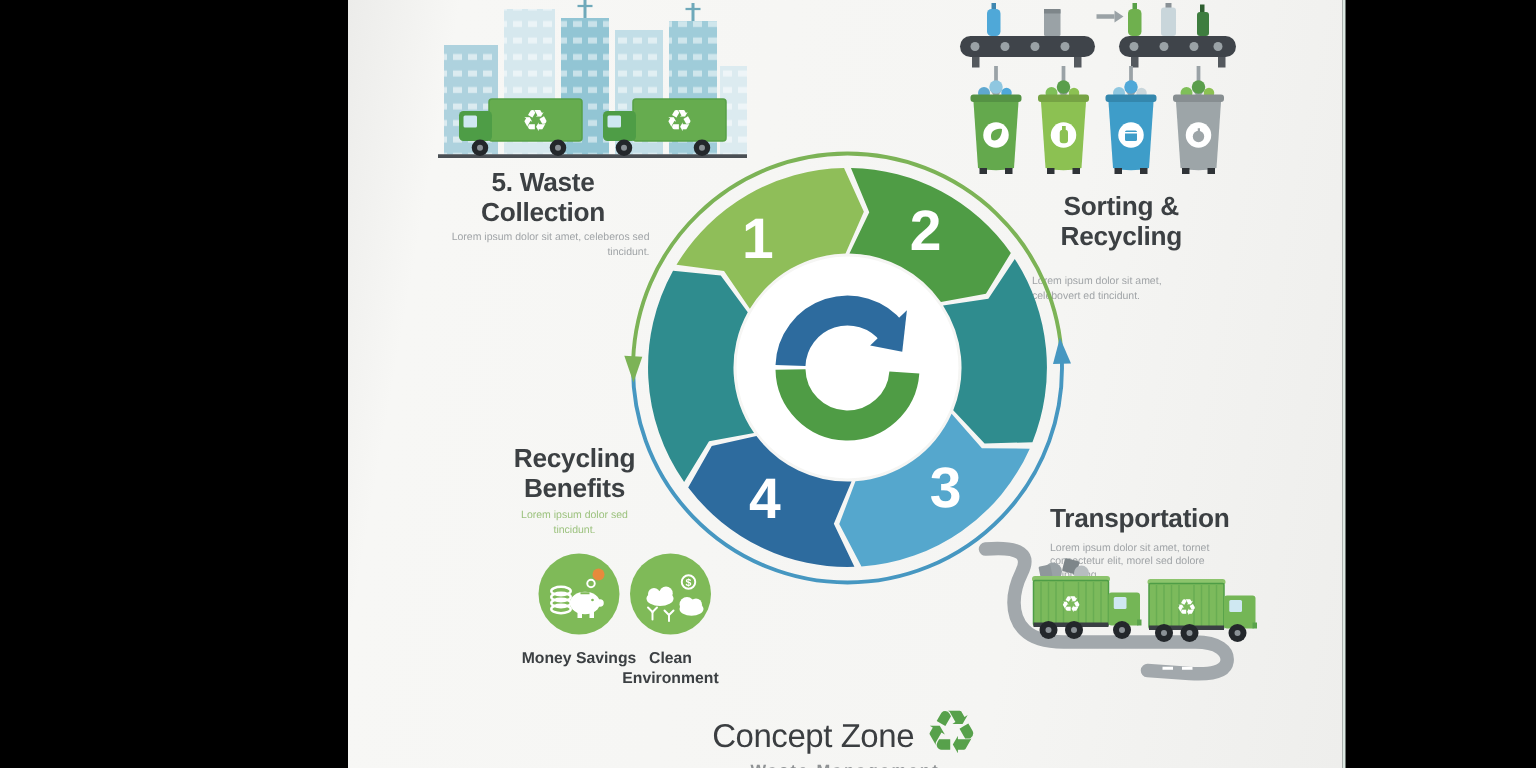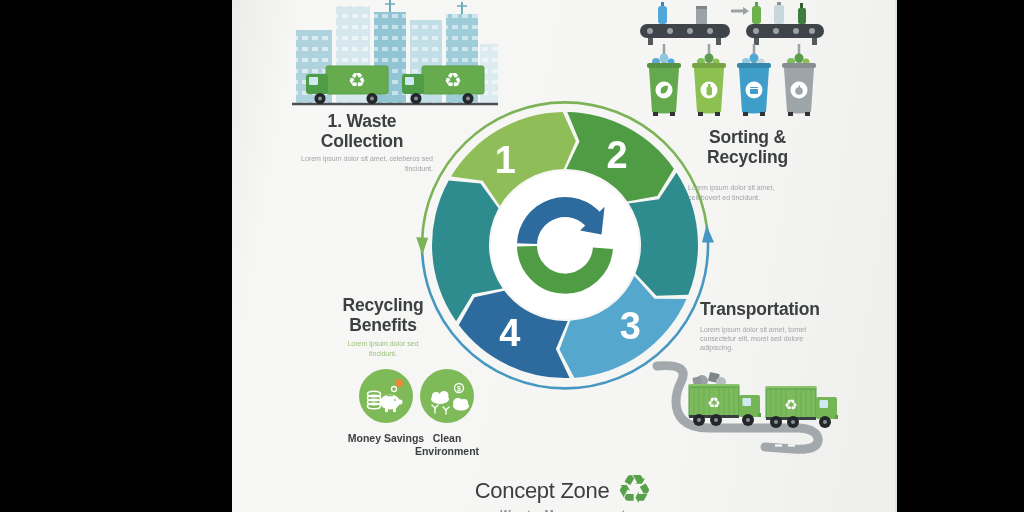--- a/index.html
+++ b/index.html
@@ -2,21 +2,21 @@
 <html><head>
 <meta charset="utf-8">
 <style>
   html,body{margin:0;padding:0;}
   body{width:1024px;height:512px;background:#000;position:relative;overflow:hidden;
        font-family:"Liberation Sans", sans-serif;}
   #content{position:absolute;left:232px;top:0;width:663px;height:512px;overflow:hidden;
        background:linear-gradient(100deg,#ececea 0%,#f7f7f5 10%,#f5f5f3 68%,#eeeeec 100%);
        border-right:2px solid #dce8e2;}
   .abs{position:absolute;}
-  .step-title{font-weight:bold;color:#3c4043;font-size:17.5px;line-height:1.12;letter-spacing:-0.2px;}
+  .step-title{font-weight:bold;color:#3c4043;font-size:17.5px;line-height:1.12;letter-spacing:-0.2px;margin-top:36px;}
   .step-desc{font-size:7px;line-height:1.35;color:#a0a4a7;}
   .center{text-align:center;}
   .right{text-align:right;}
   #step1-block{left:55px;top:112px;width:150px;}
   #step1-block .step-title{width:120px;margin:0 auto;}
   #step1-block .step-desc{padding-right:4px;margin-top:3px;}
   #step2-block{left:438px;top:112px;width:155px;}
   #step2-block .step-title{width:100px;margin:16px auto;}
   #step2-block .step-desc{margin-top:3px;width:118px;margin-left:18px;text-align:left;}
   #step3-block{left:468px;top:300px;width:160px;}
@@ -181,21 +181,21 @@
         <rect x="173" y="112" width="5" height="4" fill="#2f3337"></rect>
       <circle cx="167" cy="90" r="8.5" fill="#ffffff"></circle>
       <g>
           <circle cx="167" cy="91" r="3.8" fill="#9da5a8"></circle>
           <rect x="166.5" y="85.5" width="1.5" height="3" fill="#9da5a8"></rect>
         </g>
     </g>
   </svg>
 
   <div class="abs center" id="step1-block">
-    <div class="step-title">1. Waste Collection</div>
+    <div class="step-title">5. Waste Collection</div>
     <div class="step-desc right">Lorem ipsum dolor sit amet, celeberos sed tincidunt.</div>
   </div>
 
   <div class="abs center" id="step2-block">
     <div class="step-title">Sorting &amp; Recycling</div>
     <div class="step-desc">Lorem ipsum dolor sit amet, celebovert ed tincidunt.</div>
   </div>
 
   <div class="abs" id="step3-block">
     <div class="step-title">Transportation</div>

